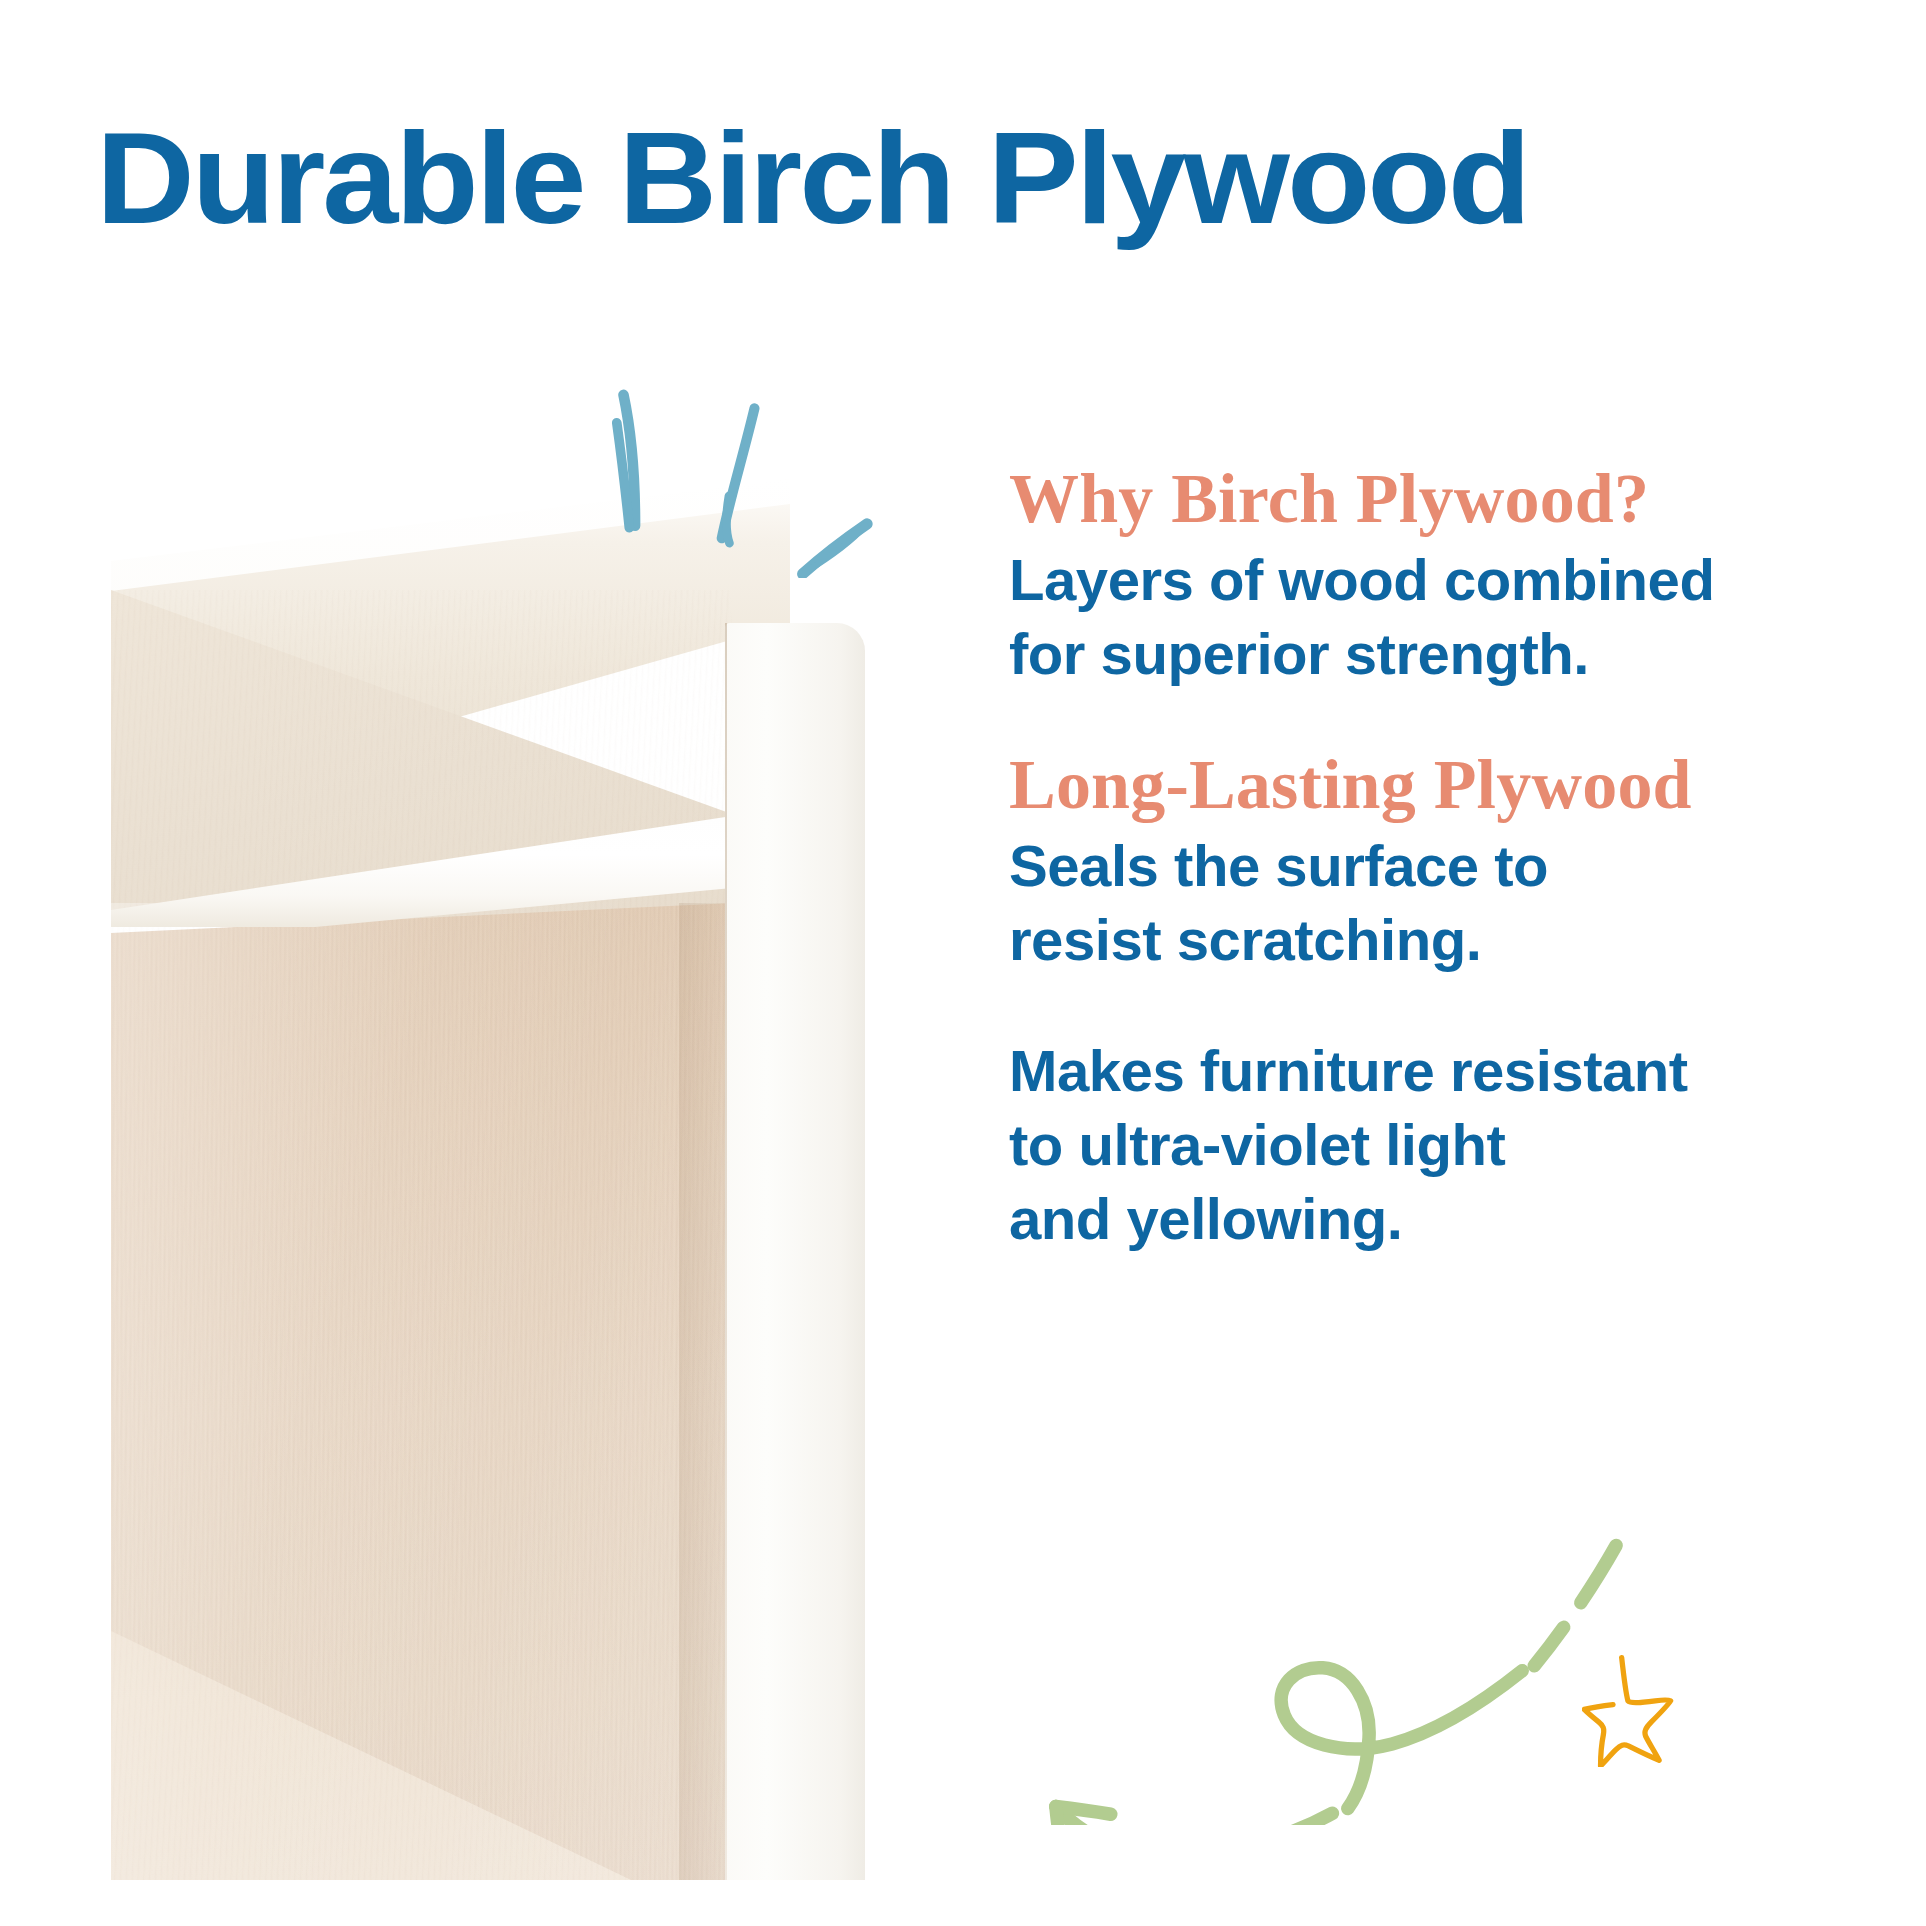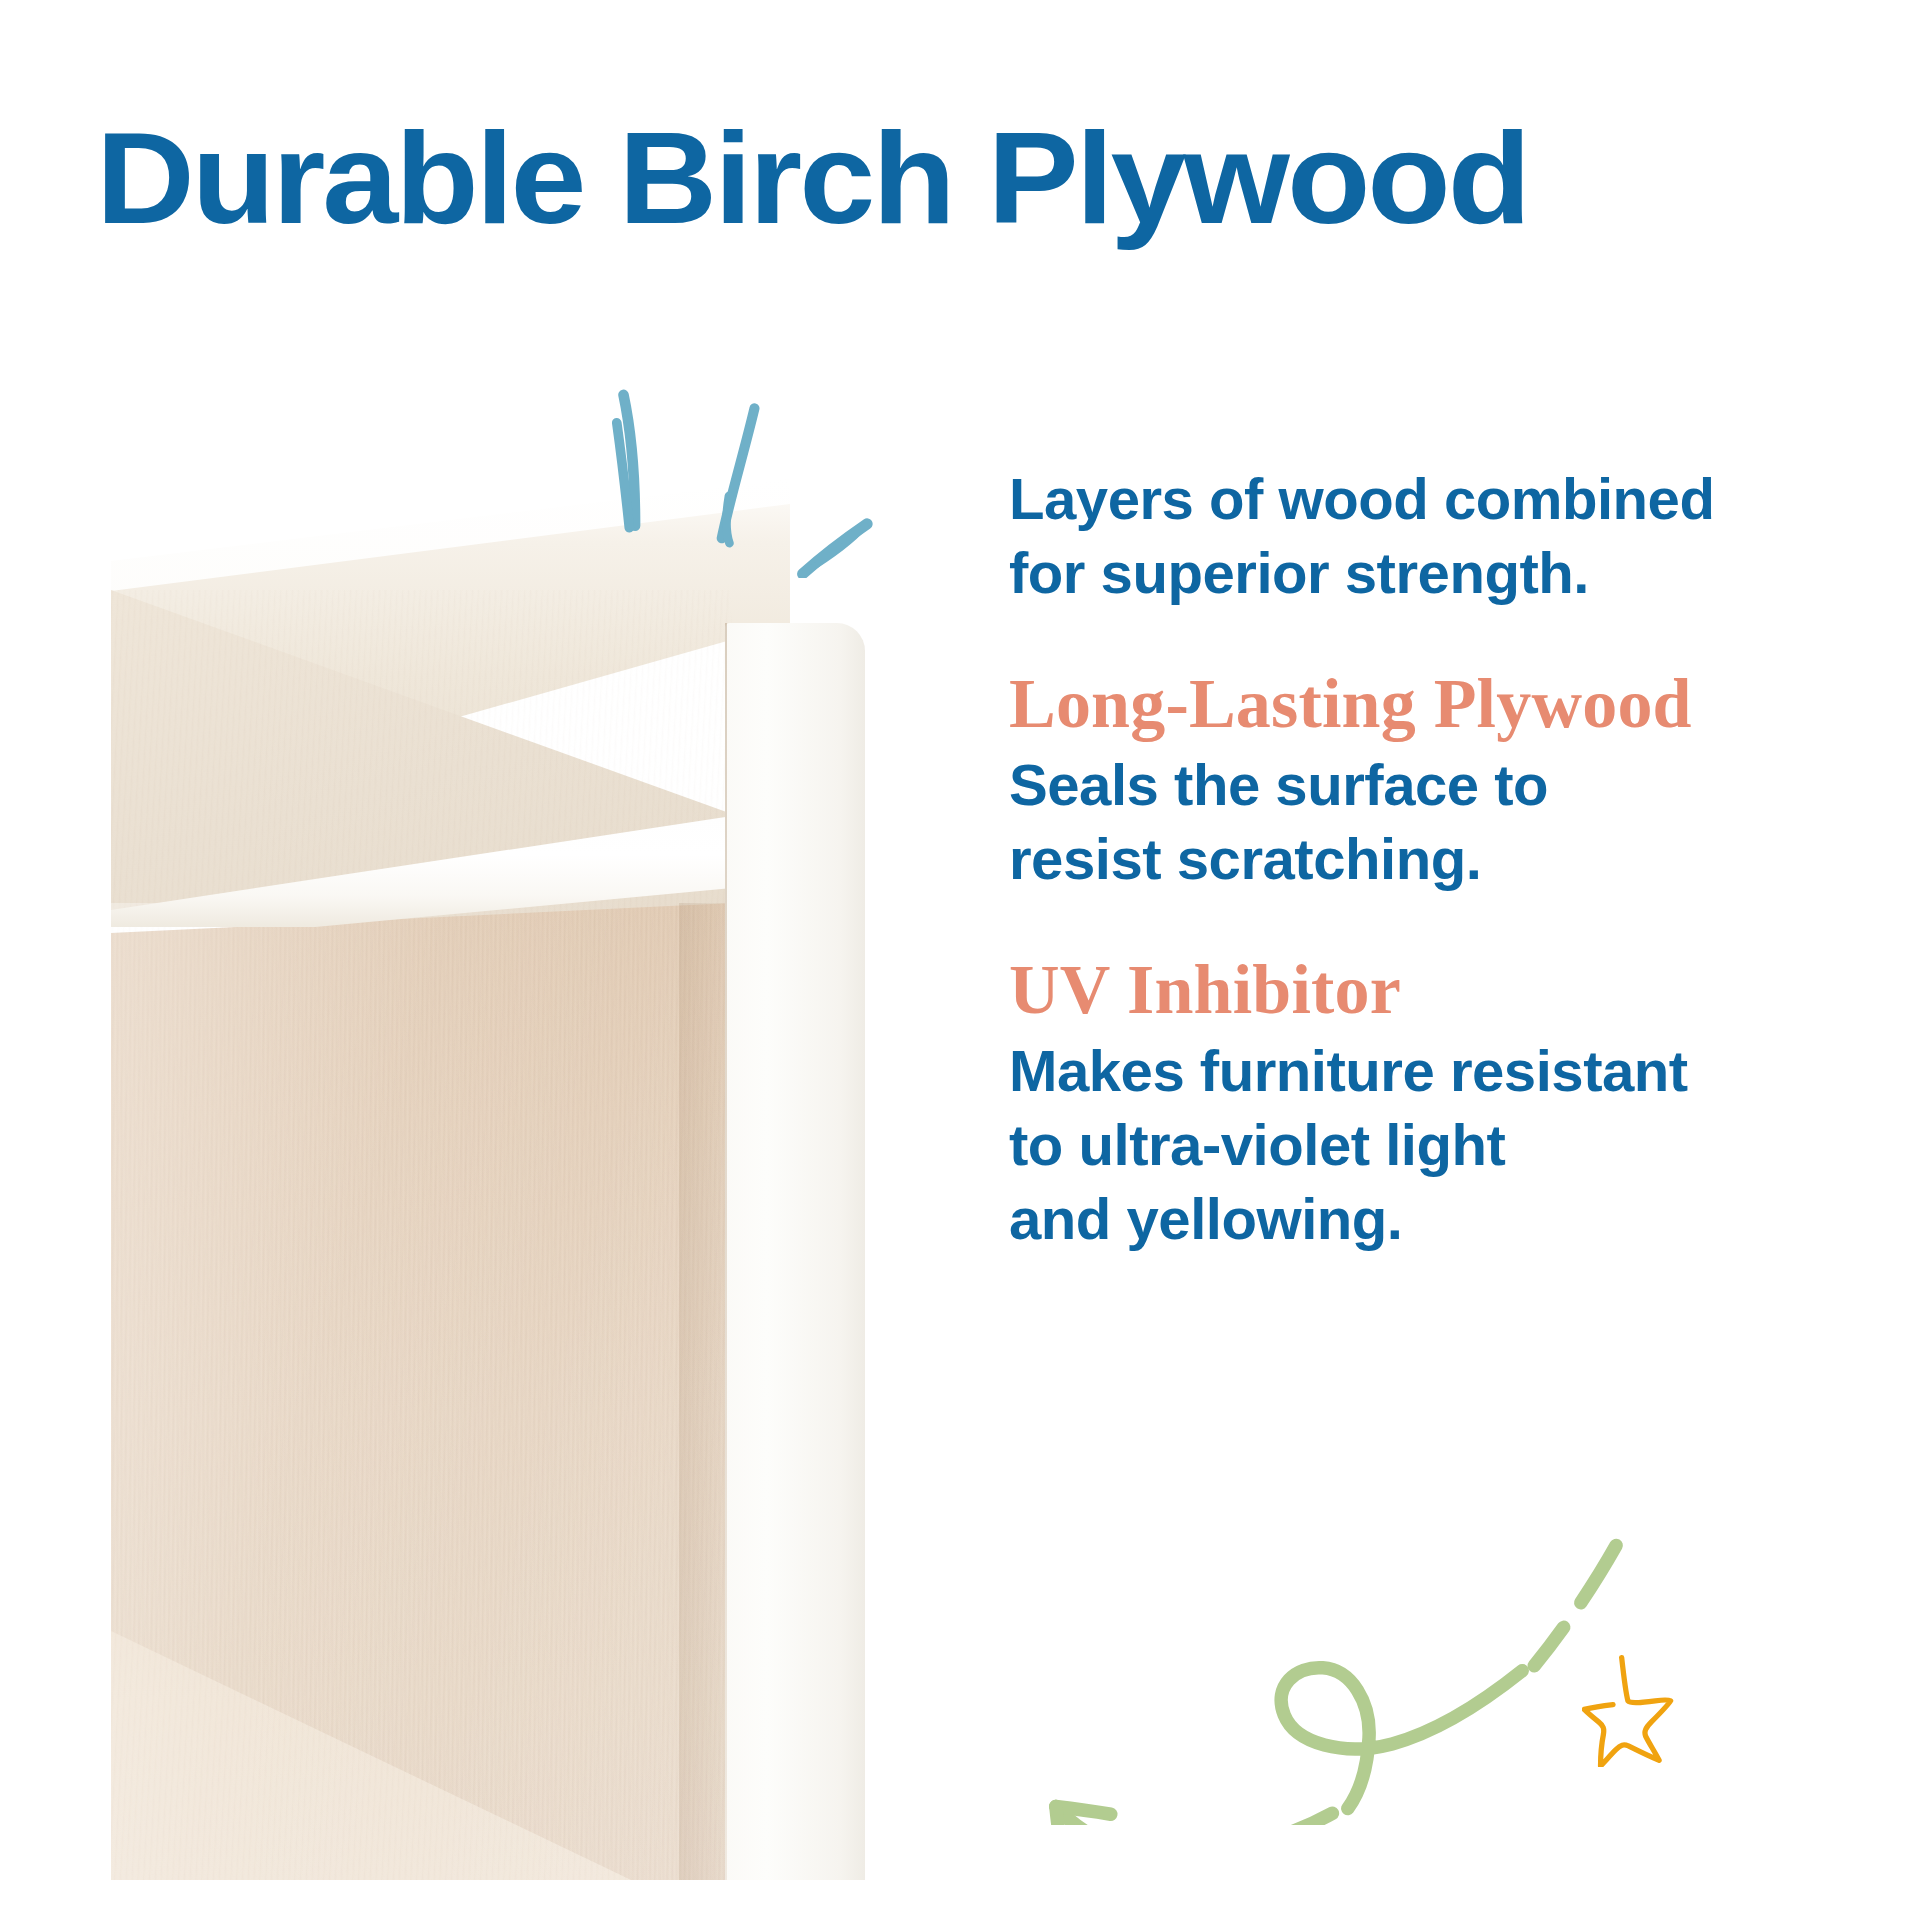--- a/index.html
+++ b/index.html
@@ -163,36 +163,36 @@
     <div class="layer grain"></div>
     <div class="layer sheen"></div>
     <div class="layer rail"></div>
     <div class="layer side-panel"></div>
     <div class="layer seam"></div>
   </div>
 
   <div id="col">
 
     <div class="block">
+      <h2 class="b-head">Why Birch Plywood?</h2>
       <p class="b-body">
         <span>Layers of wood combined</span>
         <span>for superior strength.</span>
       </p>
     </div>
 
     <div class="block">
       <h2 class="b-head">Long-Lasting Plywood</h2>
       <p class="b-body">
         <span>Seals the surface to</span>
         <span>resist scratching.</span>
       </p>
     </div>
 
     <div class="block">
-      <h2 class="b-head">UV Inhibitor</h2>
       <p class="b-body">
         <span>Makes furniture resistant</span>
         <span>to ultra-violet light</span>
         <span>and yellowing.</span>
       </p>
     </div>
 
   </div>
 
   <svg class="deco" id="sparkles" viewBox="0 0 700 400">

